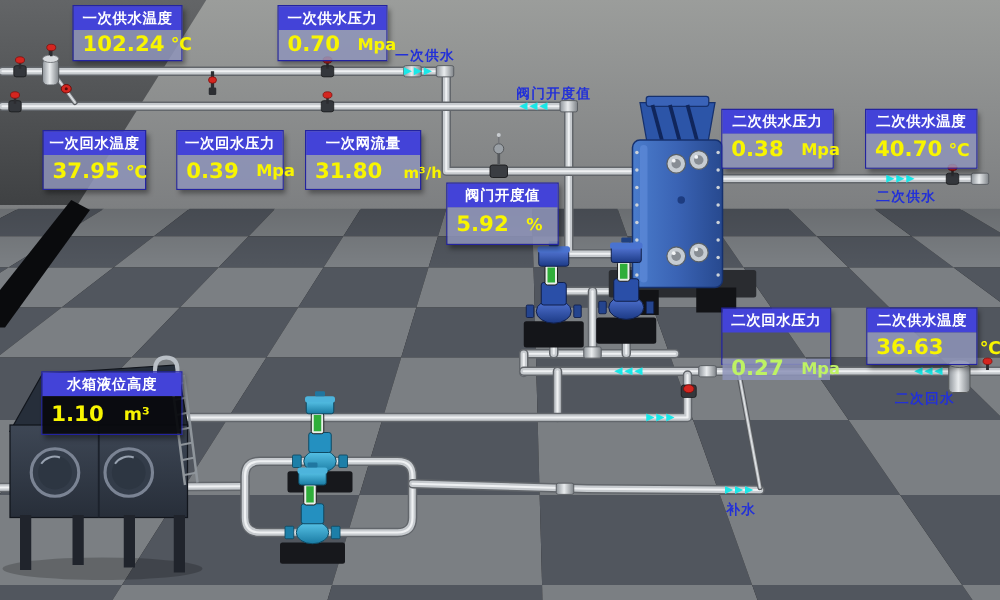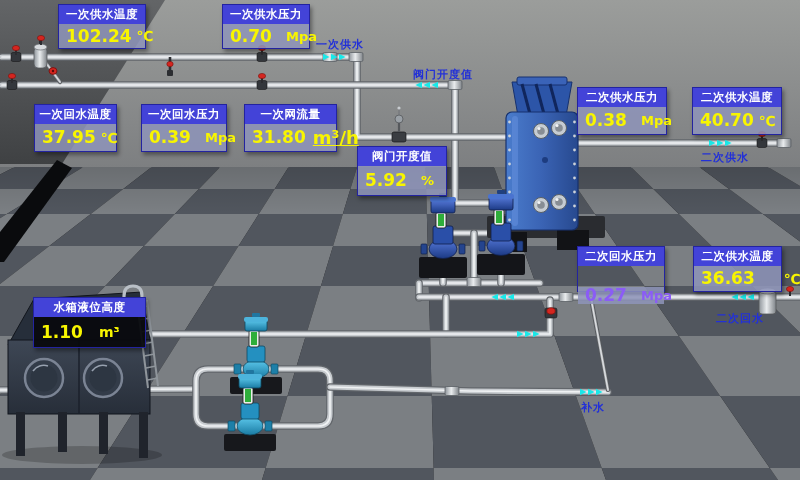--- a/index.html
+++ b/index.html
@@ -444,21 +444,21 @@
         <div class="panel-title" style="background: rgb(67, 67, 216); color: rgb(255, 255, 255);">一次回水压力</div>
         <div class="panel-value" style="background: rgba(142, 148, 186, 0.85); color: rgb(248, 245, 0);">
           <span>0.39</span>
           <span class="unit" style="margin-left: 14px; font-size: 13px;">Mpa</span>
         </div>
       </div>
       <div class="panel" style="left: 244px; top: 104px; width: 93px; height: 48px; border-color: rgb(35, 35, 160);">
         <div class="panel-title" style="background: rgb(67, 67, 216); color: rgb(255, 255, 255);">一次网流量</div>
         <div class="panel-value" style="background: rgba(142, 148, 186, 0.85); color: rgb(248, 245, 0);">
           <span>31.80</span>
-          <span class="unit" style="margin-left: 7px; font-size: 18px; text-decoration: underline;">m³/h</span>
+          <span class="unit" style="margin-left: 17px; font-size: 12px;">m³/h</span>
         </div>
       </div>
       <div class="panel" style="left: 357px; top: 146px; width: 90px; height: 50px; border-color: rgb(35, 35, 160);">
         <div class="panel-title" style="background: rgb(67, 67, 216); color: rgb(255, 255, 255);">阀门开度值</div>
         <div class="panel-value" style="background: rgba(142, 148, 186, 0.85); color: rgb(248, 245, 0);">
           <span>5.92</span>
           <span class="unit" style="margin-left: 14px; font-size: 13px;">%</span>
         </div>
       </div>
       <div class="panel" style="left: 577px; top: 87px; width: 90px; height: 48px; border-color: rgb(35, 35, 160);">
@@ -470,21 +470,21 @@
       </div>
       <div class="panel" style="left: 692px; top: 87px; width: 90px; height: 48px; border-color: rgb(35, 35, 160);">
         <div class="panel-title" style="background: rgb(67, 67, 216); color: rgb(255, 255, 255);">二次供水温度</div>
         <div class="panel-value" style="background: rgba(142, 148, 186, 0.85); color: rgb(248, 245, 0);">
           <span>40.70</span>
           <span class="unit" style="margin-left: 5px; font-size: 14px;">℃</span>
         </div>
       </div>
       <div class="panel" style="left: 577px; top: 246px; width: 88px; height: 46px; border-color: rgb(35, 35, 160);">
         <div class="panel-title" style="background: rgb(67, 67, 216); color: rgb(255, 255, 255);">二次回水压力</div>
-        <div class="panel-value" style="background: rgba(142, 148, 186, 0.85); color: #8b5cf6; margin-top: 21px;">
+        <div class="panel-value" style="background: rgba(142, 148, 186, 0.85); color: #bef264; margin-top: 21px;">
           <span>0.27</span>
           <span class="unit" style="margin-left: 14px; font-size: 13px;">Mpa</span>
         </div>
       </div>
       <div class="panel" style="left: 693px; top: 246px; width: 89px; height: 46px; border-color: rgb(35, 35, 160);">
         <div class="panel-title" style="background: rgb(67, 67, 216); color: rgb(255, 255, 255);">二次供水温度</div>
         <div class="panel-value" style="background: rgba(142, 148, 186, 0.85); color: rgb(248, 245, 0); gap: 24px;">
           <span>36.63</span>
           <span class="unit" style="margin-left: 5px; font-size: 14px;">℃</span>
         </div>

